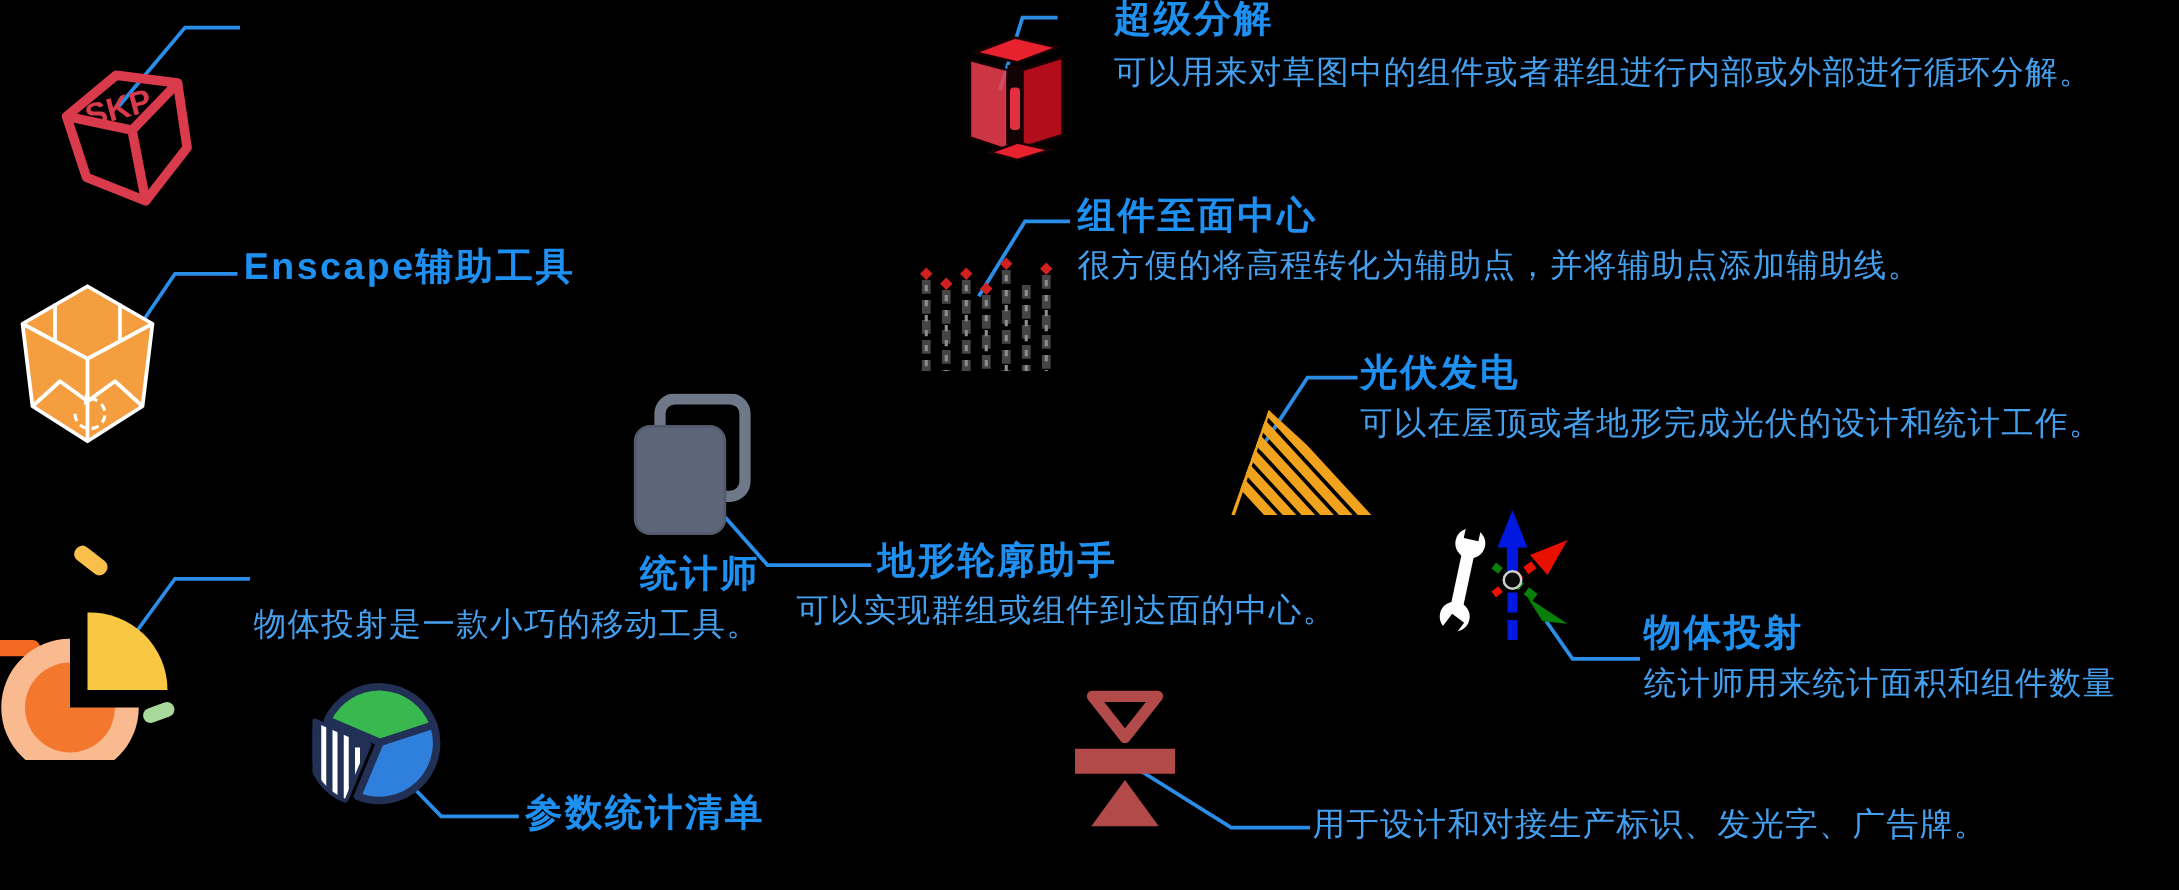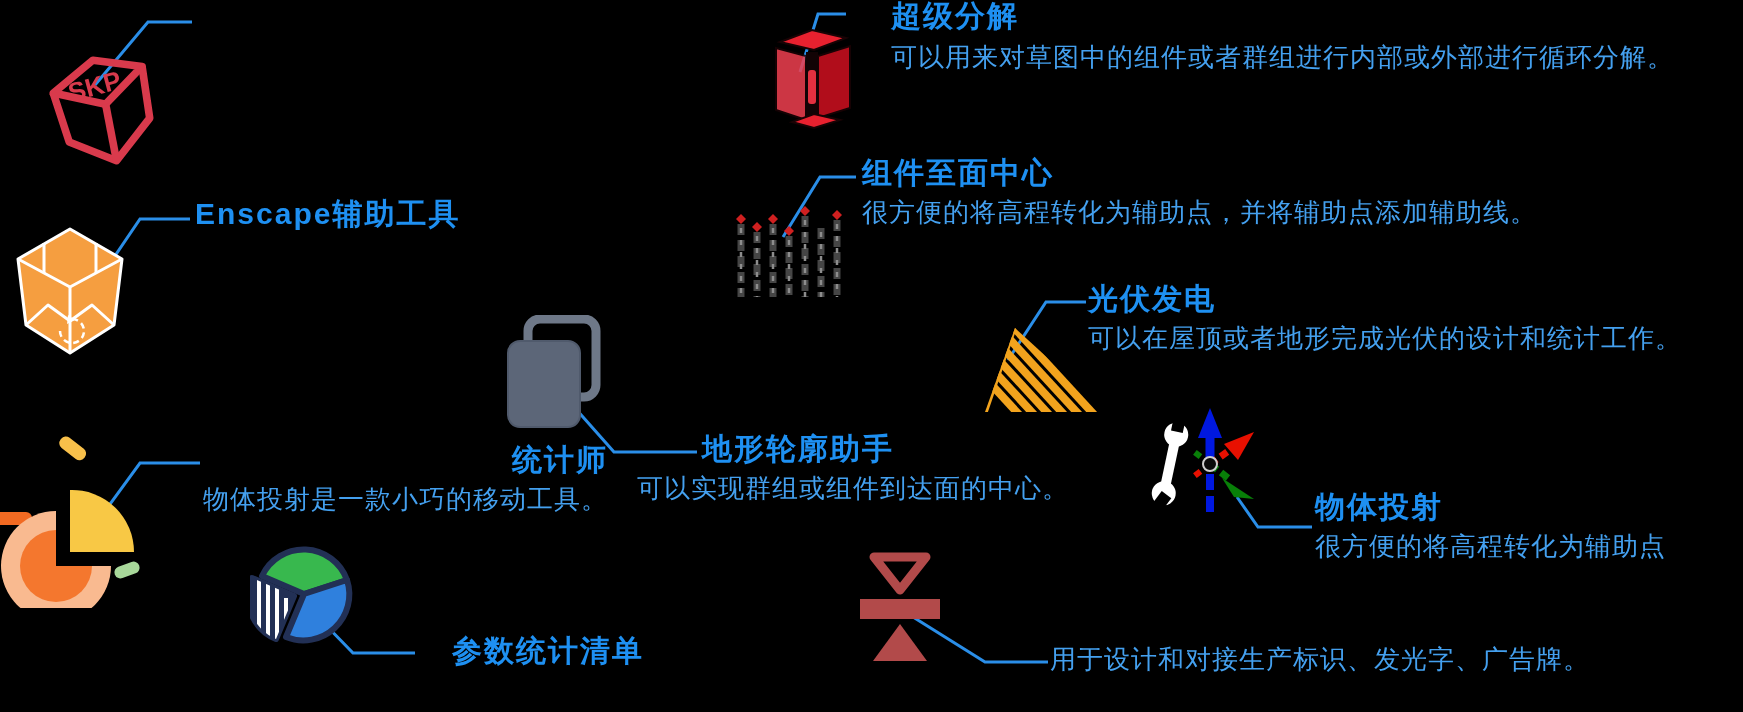--- a/index.html
+++ b/index.html
@@ -27,21 +27,21 @@
 
   .text1{left:200px;top:3px;}
   .text2{left:891px;top:0px;font-family:Liberation Mono, monospace;}
   .text3{left:195px;top:196px;}
   .text4{left:862px;top:155px;}
   .text5{left:1088px;top:281px;}
   .text6{left:702px;top:431px;}
   .text6 .desc{margin-left:-65px;}
   .text7{left:203px;top:442px;text-align:right;}
   .text8{left:1315px;top:489px;}
-  .text9{left:420px;top:633px;margin-left:32px;}
+  .text9{left:420px;top:633px;}
   .text10{left:1050px;top:638px;}
 </style>
 </head>
 <body>
 
 <div class="canvas">
 
   <svg class="connectors" width="1743" height="712">
     <polyline points="95,85 148,22 192,22"></polyline>
     <polyline points="800,72 818,14 846,14"></polyline>
@@ -185,21 +185,21 @@
     <line x1="62" y1="62" x2="82" y2="48" stroke="#e81000" stroke-width="7" stroke-dasharray="8 5"></line>
     <polygon points="106,30 76,42 90,58" fill="#e81000"></polygon>
     <line x1="62" y1="62" x2="45" y2="75" stroke="#e81000" stroke-width="6" stroke-dasharray="7 5"></line>
     <line x1="62" y1="62" x2="45" y2="49" stroke="#087f08" stroke-width="6" stroke-dasharray="7 5"></line>
     <polygon points="106,97 74,76 86,95" fill="#087f08"></polygon>
     <line x1="62" y1="62" x2="80" y2="76" stroke="#087f08" stroke-width="7" stroke-dasharray="9 5"></line>
     <circle cx="62" cy="62" r="7" fill="#0a0a0a" stroke="#cfcfcf" stroke-width="2"></circle>
   </svg>
   <div class="txt text8">
     <div class="title">物体投射</div>
-    <div class="desc">很方便的将高程转化为辅助点</div>
+    <div class="desc">统计师用来统计面积和组件数量</div>
   </div>
 
   <svg class="icon icon9" viewBox="0 0 108 108">
     <defs>
         <clipPath id="wedgeL">
           <path d="M44,56 L26,99 A46,46 0 0 1 2,38 Z"></path>
         </clipPath>
       </defs>
     <g stroke="#223055" stroke-width="6" stroke-linejoin="round">
       <path d="M54,54 L12,36 A46,46 0 0 1 97,40 Z" fill="#38b84e"></path>

